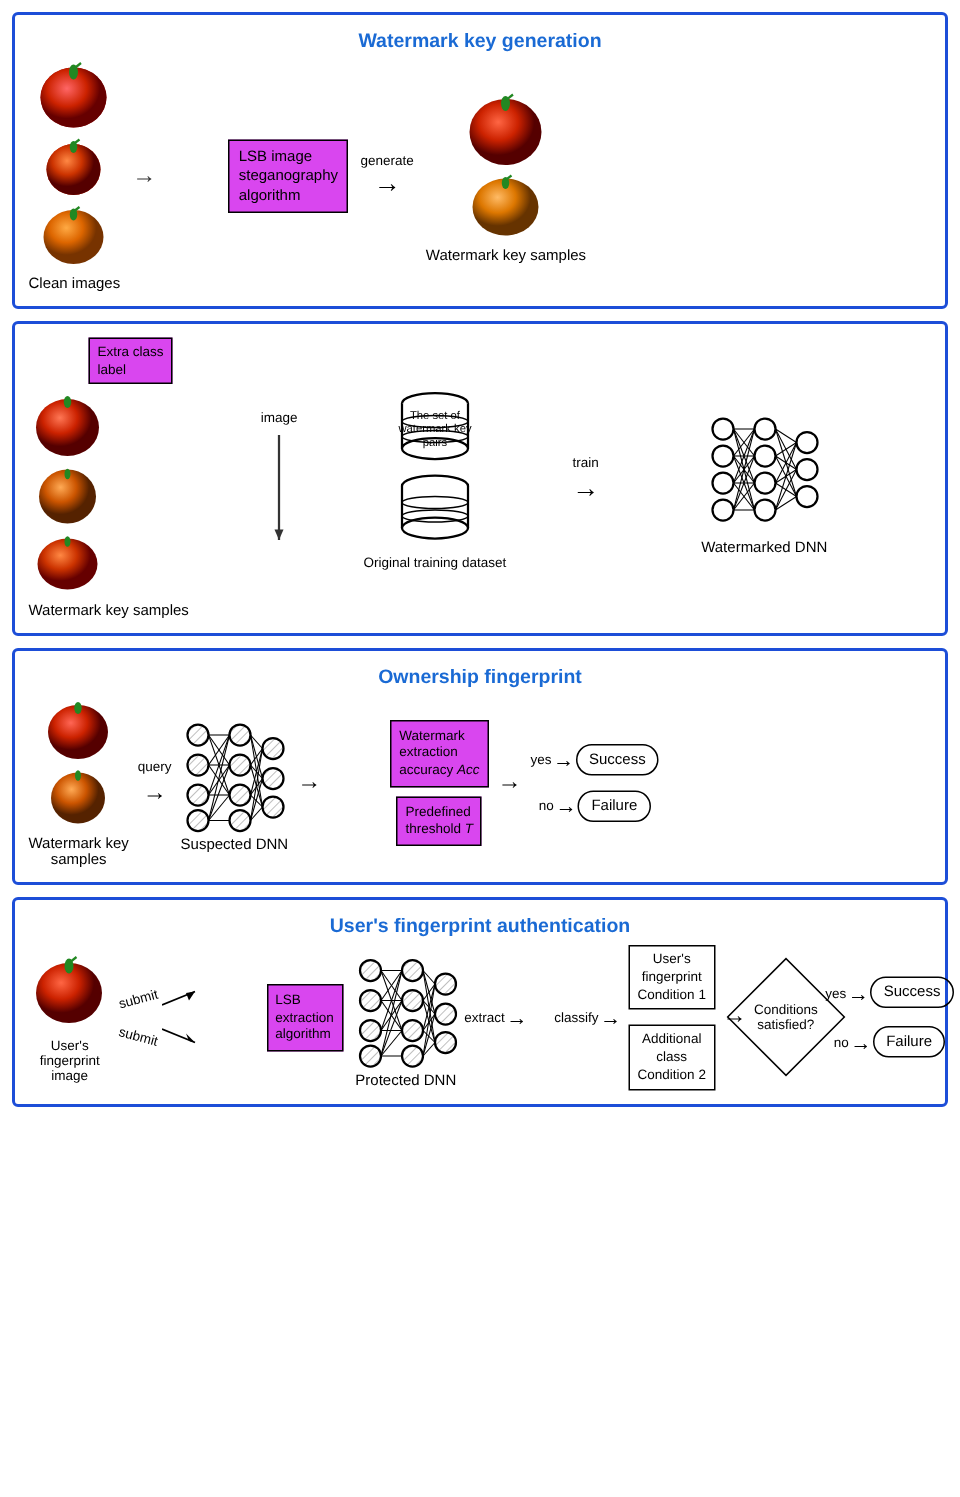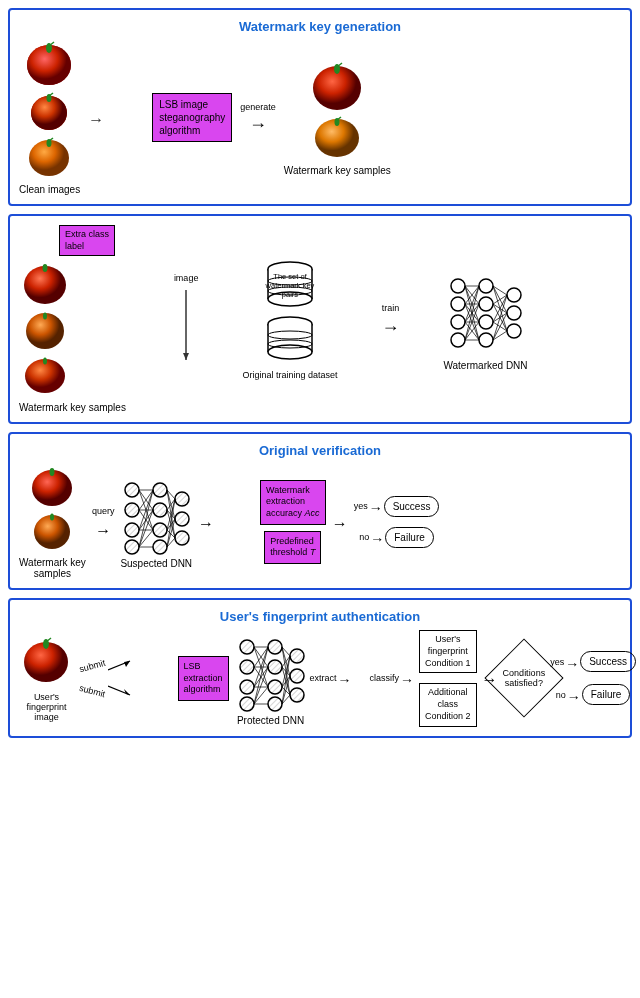--- a/index.html
+++ b/index.html
@@ -309,21 +309,21 @@
           <ellipse cx="26" cy="28" rx="22" ry="4" fill="none" stroke="black" stroke-width="1"></ellipse>
         </svg>
         <div class="label-text" style="font-size:9px;">Original training dataset</div>
       </div>
 
       <div style="display:flex;flex-direction:column;align-items:center;">
         <div style="font-size:9px;margin-bottom:2px;">train</div>
         <span style="font-size:18px;">→</span>
       </div>
 
-      <div style="display:flex;flex-direction:column;align-items:center;">
+      <div style="display:flex;flex-direction:column;align-items:center;margin-left:24px;">
         <svg width="80" height="90" viewBox="0 0 80 90">
 
           <circle cx="12" cy="18" r="7" fill="white" stroke="black" stroke-width="1.5"></circle>
           <circle cx="12" cy="36" r="7" fill="white" stroke="black" stroke-width="1.5"></circle>
           <circle cx="12" cy="54" r="7" fill="white" stroke="black" stroke-width="1.5"></circle>
           <circle cx="12" cy="72" r="7" fill="white" stroke="black" stroke-width="1.5"></circle>
 
           <circle cx="40" cy="18" r="7" fill="white" stroke="black" stroke-width="1.5"></circle>
           <circle cx="40" cy="36" r="7" fill="white" stroke="black" stroke-width="1.5"></circle>
           <circle cx="40" cy="54" r="7" fill="white" stroke="black" stroke-width="1.5"></circle>
@@ -362,21 +362,21 @@
           <line x1="47" y1="72" x2="61" y2="27" stroke="black" stroke-width="0.7"></line>
           <line x1="47" y1="72" x2="61" y2="45" stroke="black" stroke-width="0.7"></line>
           <line x1="47" y1="72" x2="61" y2="63" stroke="black" stroke-width="0.7"></line>
         </svg>
         <div class="label-text">Watermarked DNN</div>
       </div>
     </div>
   </div>
 
   <div class="panel">
-    <div class="panel-title">Original verification</div>
+    <div class="panel-title">Ownership fingerprint</div>
     <div class="p1-row" style="align-items:center;gap:6px;">
 
       <div class="flex-col">
         <div class="vertical-images">
           <svg width="50" height="44" viewBox="0 0 50 44">
             <defs>
                 <radialGradient id="p3g1" cx="38%" cy="33%">
                   <stop offset="0%" stop-color="#ff6655"></stop>
                   <stop offset="55%" stop-color="#cc2200"></stop>
                   <stop offset="100%" stop-color="#550000"></stop>

